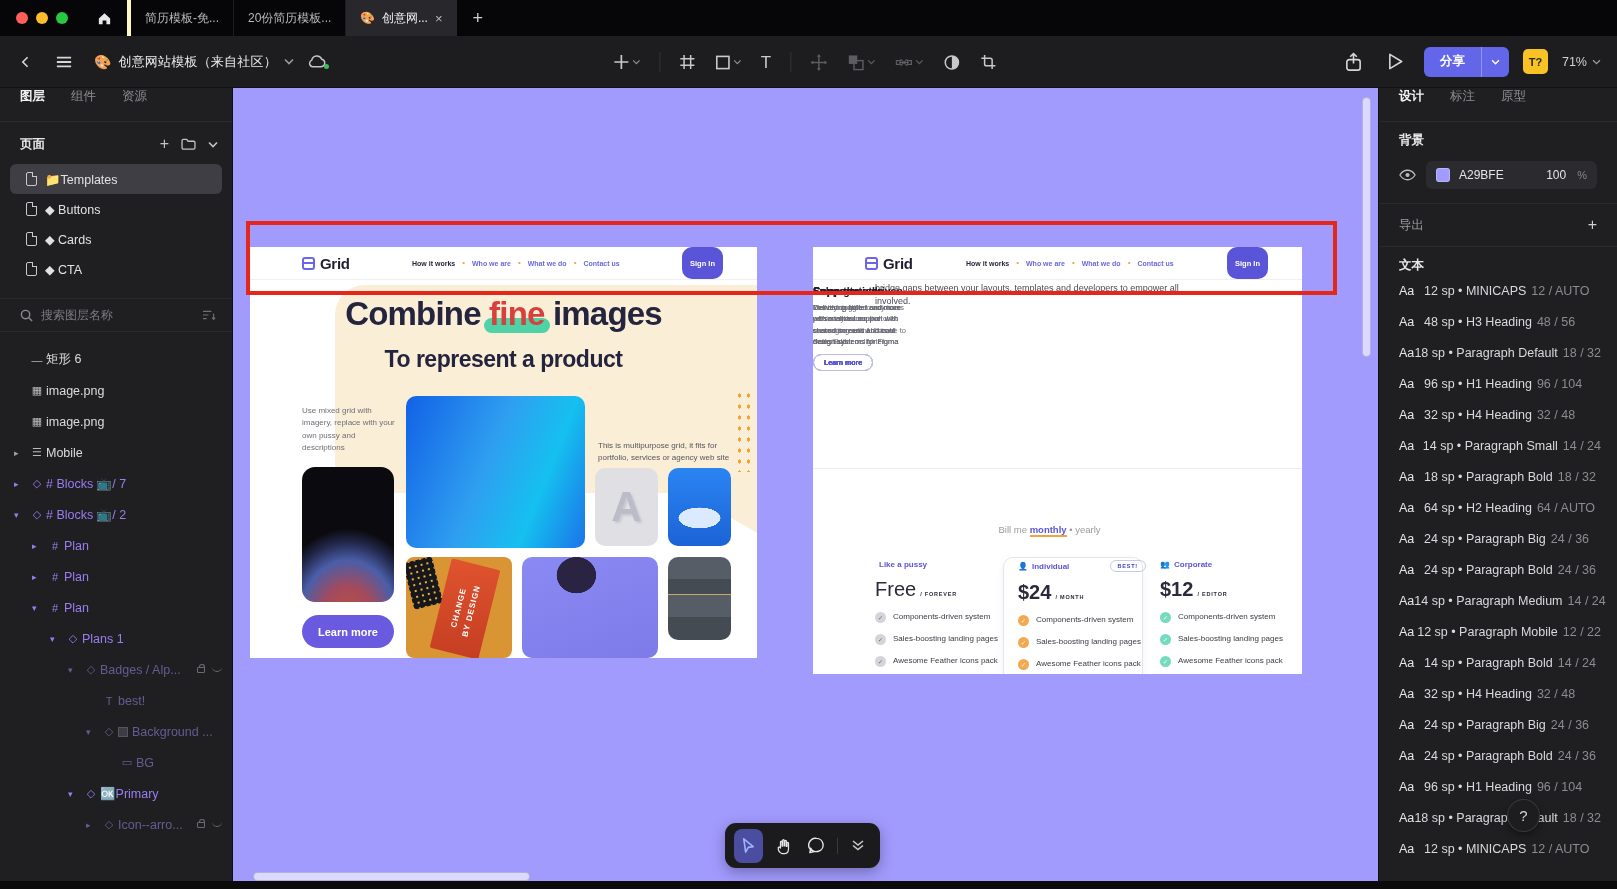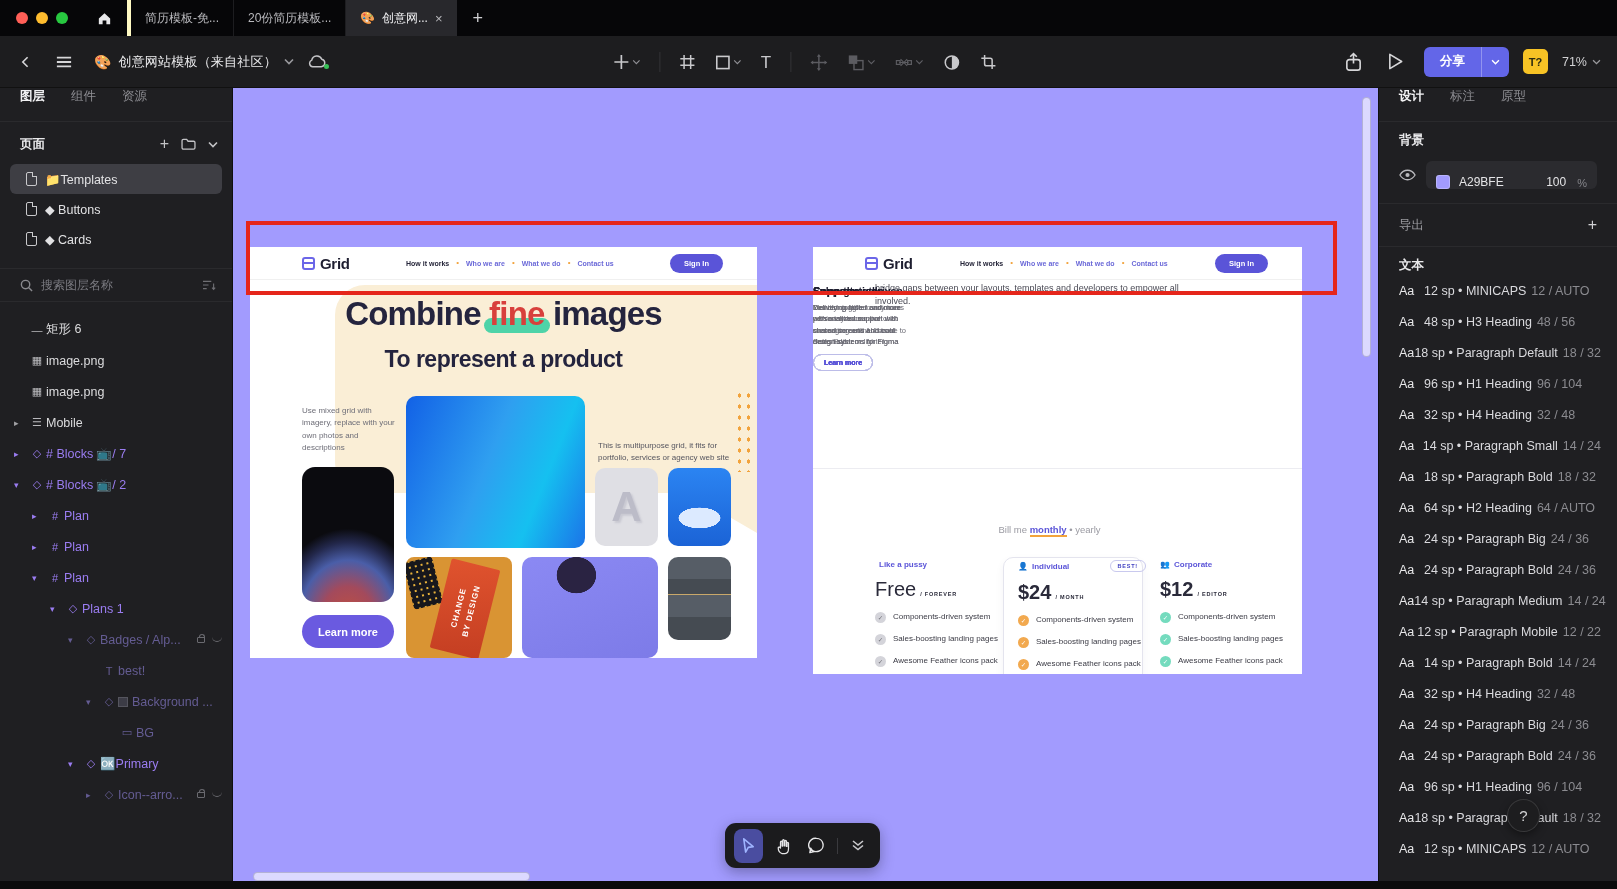--- a/index.html
+++ b/index.html
@@ -102,21 +102,21 @@
   .gnav { position:absolute; left:0; top:0; right:0; height:32px; background:#fff; display:flex;
     align-items:center; z-index:2; box-shadow:0 1px 0 rgba(0,0,0,.06); }
   .glogoico { width:13px; height:13px; border:2px solid #6b66e8; border-radius:3px; margin-right:5px; position:relative; }
   .glogoico::after { content:""; position:absolute; left:0; right:0; top:3px; border-top:2px solid #6b66e8; }
   .glogo { font-size:15px; font-weight:800; color:#1e1e30; letter-spacing:-.3px; }
   .glinks { display:flex; align-items:center; gap:7px; margin:0 auto; }
   .glink { font-size:7px; color:#6a68d8; font-weight:600; }
   .glink.first { color:#26263a; font-weight:800; }
   .gdot { color:#f2a33c; font-size:8px; line-height:1; }
   .gdot:empty { display:none; }
-  .gsignin { height:19px; padding:0 14px; border-radius:10px; color:#fff; font-size:7.5px; font-weight:700;
+  .gsignin { height:32px; padding:0 8px; border-radius:10px; color:#fff; font-size:7.5px; font-weight:700;
     display:flex; align-items:center; }
   .tpl1 .gnav { padding:0 34px 0 52px; } .tpl2 .gnav { padding:0 34px 0 52px; }
 
   
   .blob { position:absolute; left:85px; top:38px; right:0; height:208px; background:#faeed6;
     border-radius:30px 0 0 30px; }
   .blob2 { position:absolute; right:0; top:244px; width:72px; height:42px; background:#faeed6;
     clip-path:polygon(0 0,100% 0,100% 100%); }
   .dots { position:absolute; right:2px; top:143px; width:20px; height:82px;
     background-image:radial-gradient(#f2a33c 1.6px, transparent 1.8px); background-size:9px 11px; }
@@ -205,21 +205,21 @@
     box-shadow:0 4px 14px rgba(20,20,40,.35); }
   .btool { display:flex; align-items:center; justify-content:center; width:30px; height:30px;
     border-radius:8px; color:#e6e6e8; }
   .btool.sel { background:#4a4da0; width:34px; height:34px; }
   .bdiv { width:1px; height:16px; background:#3a3a3e; }
 
   
   .sect { padding:10px 20px 0; }
   .sect-title { font-size:12.5px; font-weight:700; color:#e9e9eb; }
   .bgrow { display:flex; align-items:center; gap:10px; margin:12px 0 14px; }
-  .colorbox { flex:1; display:flex; align-items:flex-end; gap:9px; background:#2b2b2f; height:28px;
+  .colorbox { flex:1; display:flex; align-items:center; gap:9px; background:#2b2b2f; height:28px;
     border-radius:6px; padding:0 10px; }
   .swatch { width:14px; height:14px; border-radius:3px; border:1px solid rgba(255,255,255,.25); }
   .hex { font-size:12px; color:#e4e4e6; flex:1; }
   .opa { font-size:12px; color:#e4e4e6; } .pct { font-size:11px; color:#85858a; margin-left:2px; }
   .rdiv { border-top:1px solid #2a2a2d; margin:0 0; }
   .exprow { display:flex; align-items:center; height:42px; padding:0 20px; }
   .exp-label { font-size:12.5px; color:#9b9ba0; }
   .exp-add { margin-left:auto; color:#cfcfd2; font-size:16px; }
   .styles { flex:1; overflow:hidden; padding:6px 0 0; }
   .strow { display:flex; align-items:flex-start; height:31px; padding:0 16px 0 20px; font-size:12.5px; white-space:nowrap; }
@@ -422,20 +422,24 @@
           <div class="pagerow">
             <span class="docico"></span>
             <span>◆ Buttons</span>
           </div>
 
           <div class="pagerow">
             <span class="docico"></span>
             <span>◆ Cards</span>
           </div>
 
+          <div class="pagerow">
+            <span class="docico"></span>
+            <span>◆ CTA</span>
+          </div>
         </div>
       <div class="searchrow">
         <span>
           <svg width="13" height="13" viewBox="0 0 14 14">
               <circle cx="6" cy="6" r="4.5" fill="none" stroke="currentColor" stroke-width="1.5"></circle>
               <path d="M9.5 9.5L13 13" stroke="currentColor" stroke-width="1.5"></path>
             </svg>
         </span>
         <span class="searchtext">搜索图层名称</span>
         <span style="color:#6f6f74">
@@ -602,21 +606,21 @@
               <span class="gdot">•</span>
               <span class="glink">Contact us</span>
             </span>
           <span class="gsignin" style="background: rgb(90, 84, 216);">Sign In</span>
         </div>
         <div class="blob"></div>
         <div class="blob2"></div>
         <div class="dots"></div>
         <div class="t1-h1"><span>Combine </span><span class="fine">fine</span><span> images</span></div>
         <div class="t1-h2">To represent a product</div>
-        <div class="t1-ltext">Use mixed grid with imagery, replace with your own photos and descriptions</div>
+        <div class="t1-ltext">Use mixed grid with imagery, replace with your own pussy and descriptions</div>
         <div class="t1-rtext">This is multipurpose grid, it fits for portfolio, services or agency web site</div>
         <div class="img img-dome"></div>
         <div class="img img-blue"></div>
         <div class="img img-a">A</div>
         <div class="img img-shoe"></div>
         <div class="img img-change">
           <span class="phone"></span>
           <span class="book">
               <span>CHANGE</span>
               <span>BY DESIGN</span>

